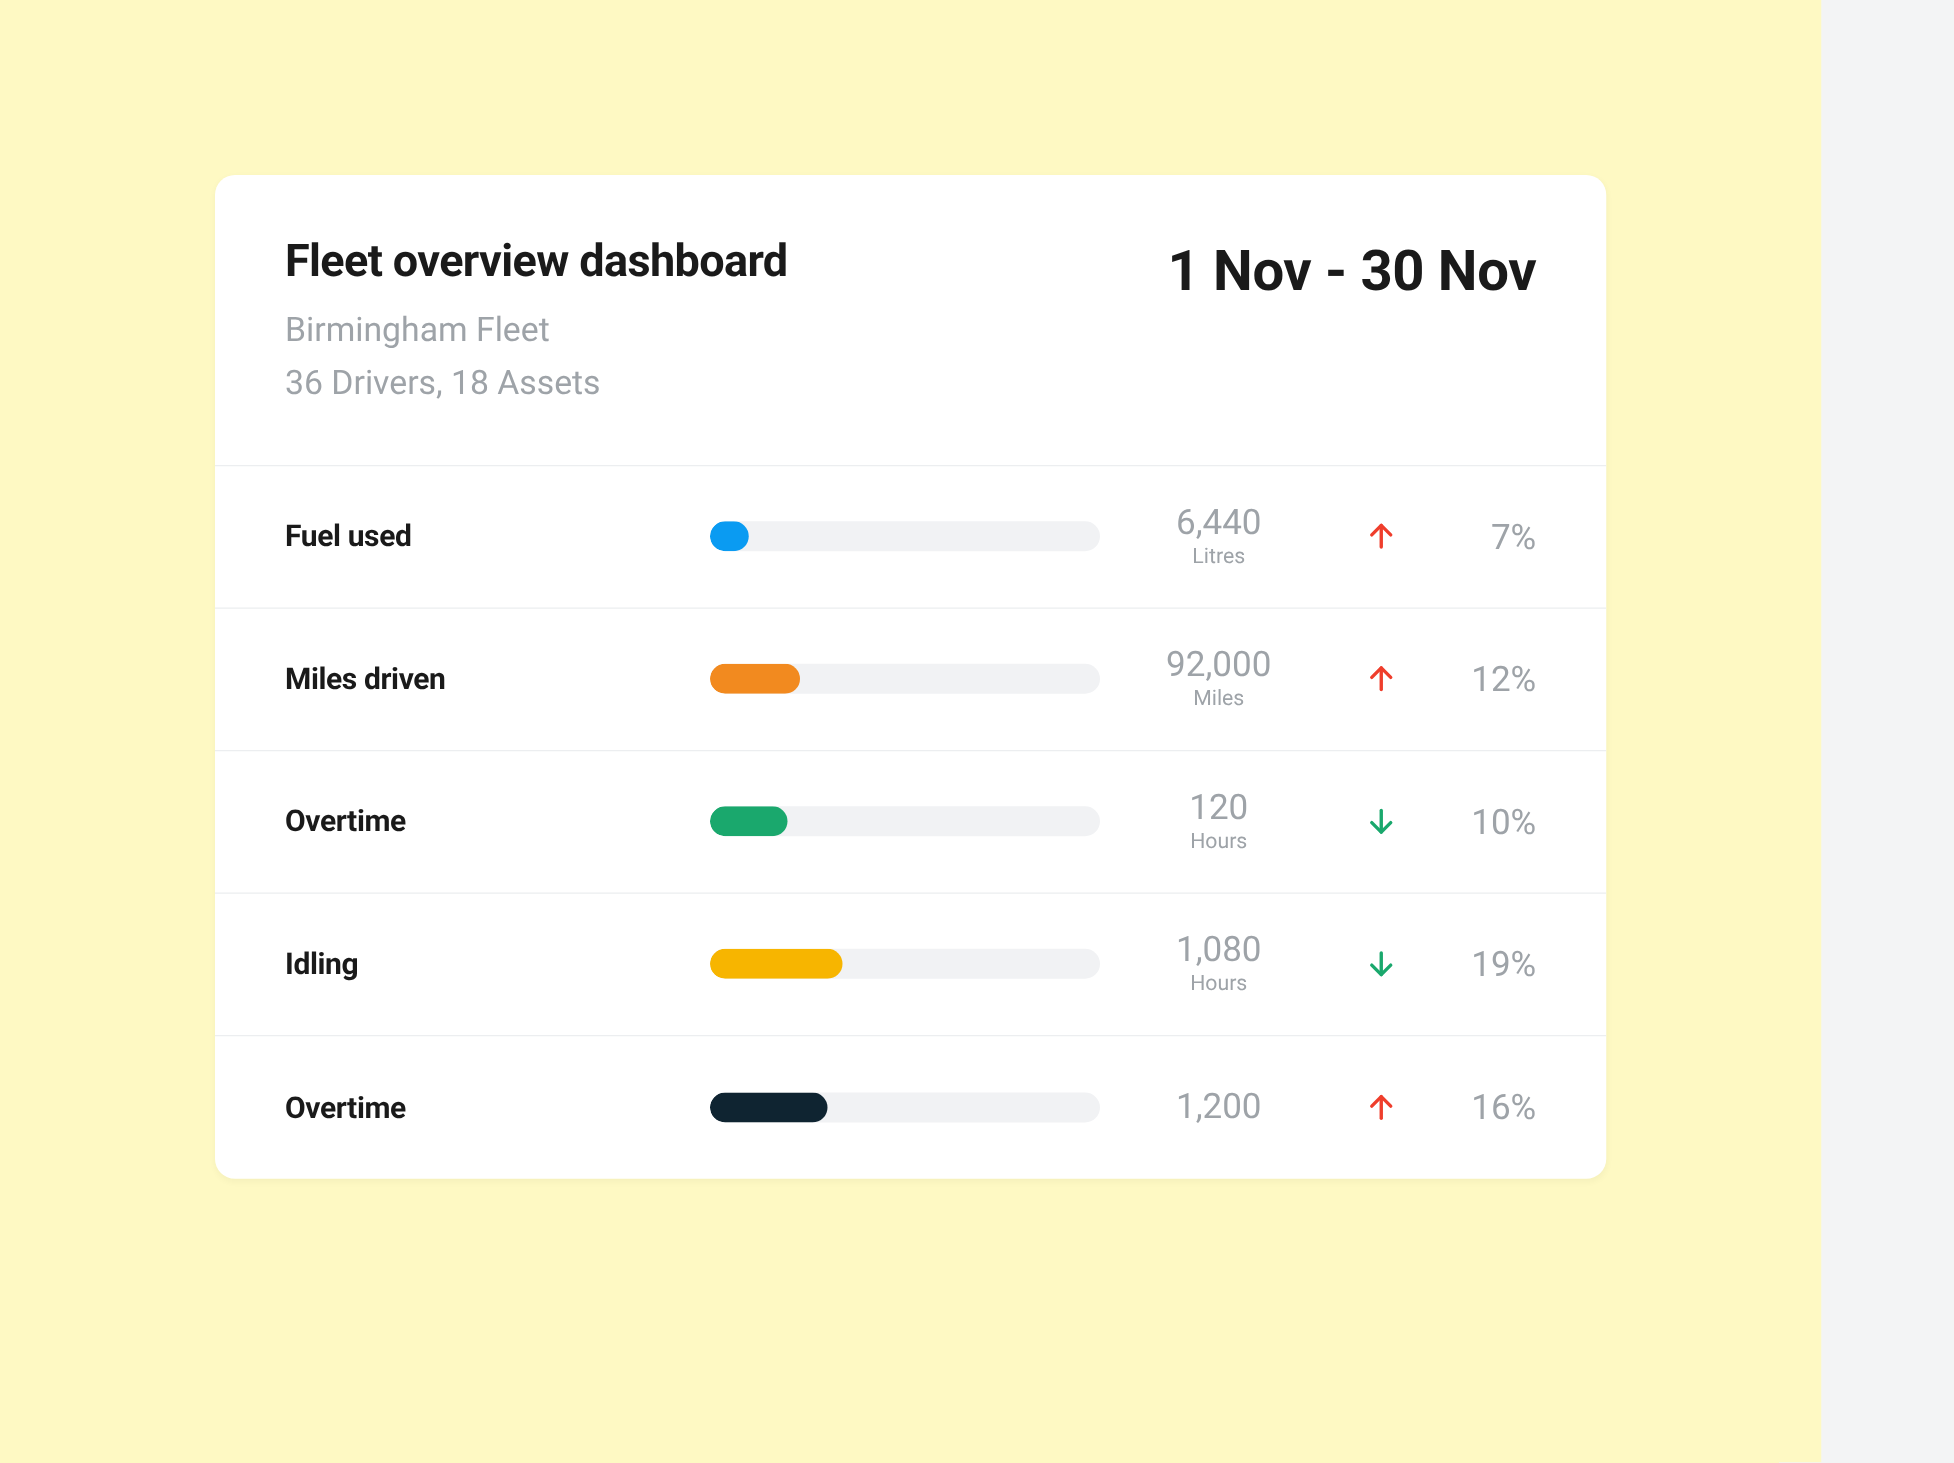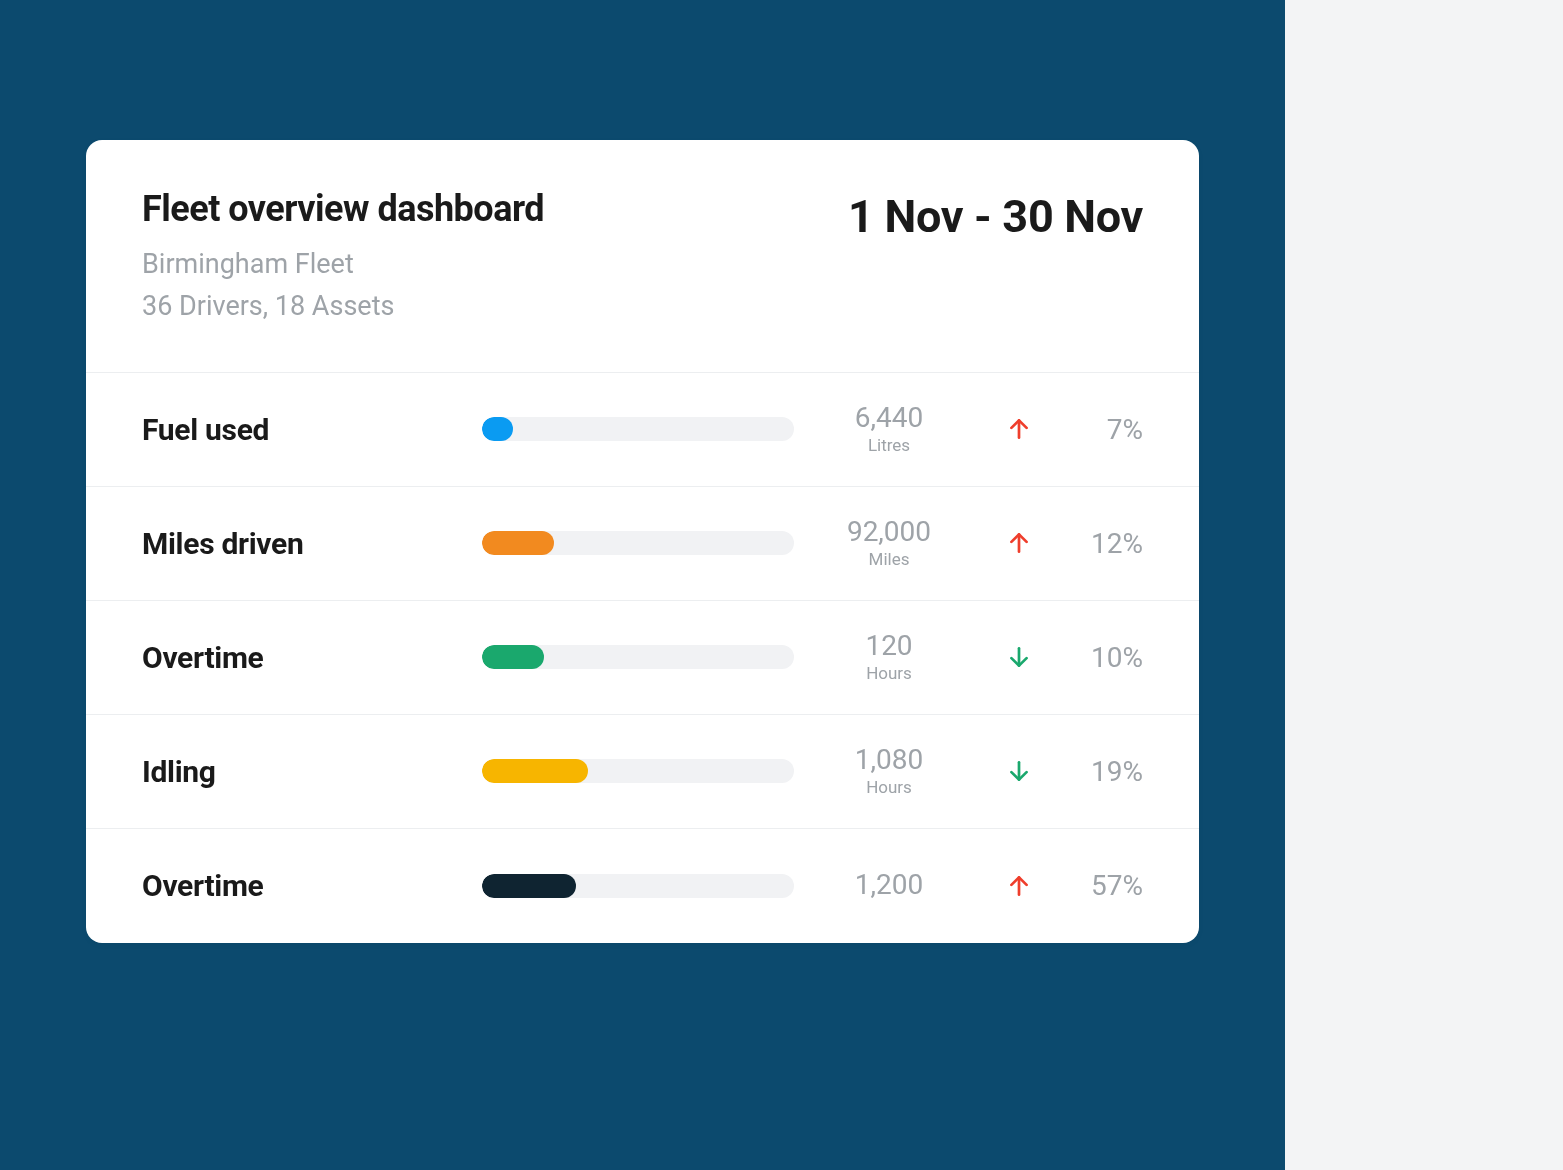--- a/index.html
+++ b/index.html
@@ -4,23 +4,23 @@
 <style>
   * { box-sizing: border-box; margin: 0; padding: 0; }
   html, body { width: 100%; height: 100%; }
   body {
     background: #f3f4f5;
     font-family: -apple-system, BlinkMacSystemFont, "Segoe UI", Roboto, "Helvetica Neue", Arial, sans-serif;
     color: #1a1a1a;
     -webkit-font-smoothing: antialiased;
   }
   .canvas {
-    width: 1285px;
+    width: 1457px;
     min-height: 1170px;
-    background: #0c4a6e;
+    background: #fef9c3;
     padding-top: 140px;
     padding-left: 80px;
     padding-right: 80px;
   }
   .card {
     background: #ffffff;
     border-radius: 16px;
     box-shadow: 0 2px 6px rgba(0,0,0,0.04);
     overflow: hidden;
     width: 1113px;
@@ -56,21 +56,21 @@
   .row {
     display: flex;
     align-items: center;
     height: 114px;
     padding: 0 56px;
     border-bottom: 1px solid #eceef0;
   }
   .row:last-child { border-bottom: none; }
   .metric-name {
     flex: 0 0 340px;
-    font-size: 30px;
+    font-size: 24px;
     font-weight: 700;
     color: #1a1a1a;
     letter-spacing: -0.3px;
   }
   .bar-wrap {
     flex: 0 0 312px;
     height: 24px;
     background: #f1f2f4;
     border-radius: 14px;
     position: relative;
@@ -208,17 +208,17 @@
       <div class="value-block">
         <div class="value-num">1,200</div>
 
       </div>
       <div class="arrow-cell">
         <svg class="arrow-icon" viewBox="0 0 24 24" fill="none" stroke-width="2.5" stroke-linecap="round" stroke-linejoin="round" stroke="#ef3e2c">
             <path d="M12 20V4"></path>
             <path d="M5 11l7-7 7 7"></path>
           </svg>
       </div>
-      <div class="pct-cell">57%</div>
+      <div class="pct-cell">16%</div>
     </div>
 
   </div>
 </div>
 
 </body></html>

